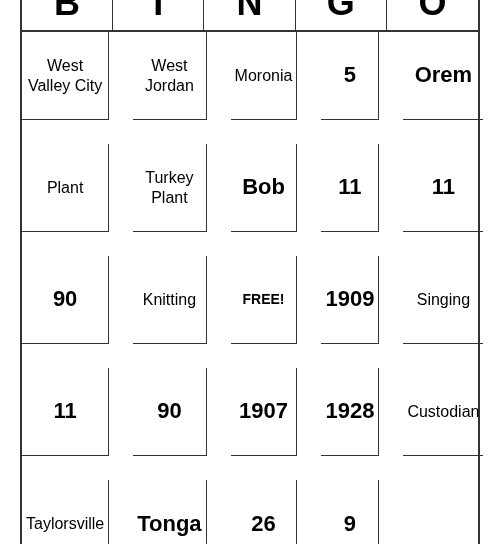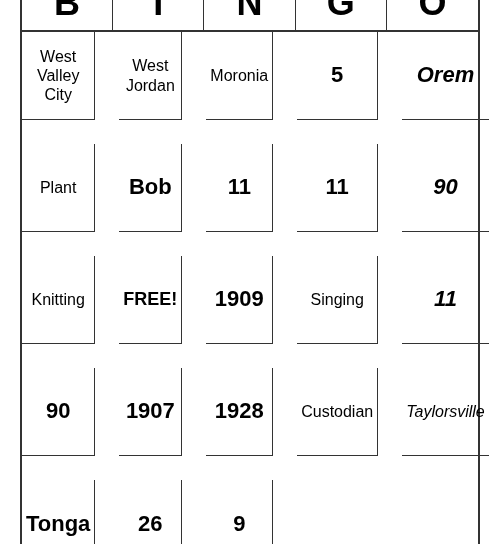--- a/index.html
+++ b/index.html
@@ -44,28 +44,27 @@
       align-items: center;
       justify-content: center;
       text-align: center;
       min-height: 88px;
       padding: 6px 4px;
       font-size: 16px;
       line-height: 1.2;
     }
     .bingo-cell:nth-child(5n) {
       border-right: none;
-      font-style: italic;
     }
     .bingo-cell:nth-child(n+21) {
       border-bottom: none;
     }
     .bingo-cell.free {
       font-weight: bold;
-      font-size: 18px;
+      font-size: 14px;
     }
     .cell-large {
       font-size: 22px;
       font-weight: bold;
     }
   </style>
 </head>
 <body>
 
 <div class="bingo-card">
@@ -76,20 +75,21 @@
       <div class="bingo-header-cell">G</div>
       <div class="bingo-header-cell">O</div>
     </div>
   <div class="bingo-grid">
   <div class="bingo-cell">West Valley City</div>
       <div class="bingo-cell">West Jordan</div>
       <div class="bingo-cell">Moronia</div>
       <div class="bingo-cell cell-large">5</div>
       <div class="bingo-cell cell-large">Orem</div>
       <div class="bingo-cell">Plant</div>
+      <div class="bingo-cell">Turkey Plant</div>
       <div class="bingo-cell cell-large">Bob</div>
       <div class="bingo-cell cell-large">11</div>
       <div class="bingo-cell cell-large">11</div>
       <div class="bingo-cell cell-large">90</div>
       <div class="bingo-cell">Knitting</div>
       <div class="bingo-cell free">FREE!</div>
       <div class="bingo-cell cell-large">1909</div>
       <div class="bingo-cell">Singing</div>
       <div class="bingo-cell cell-large">11</div>
       <div class="bingo-cell cell-large">90</div>

